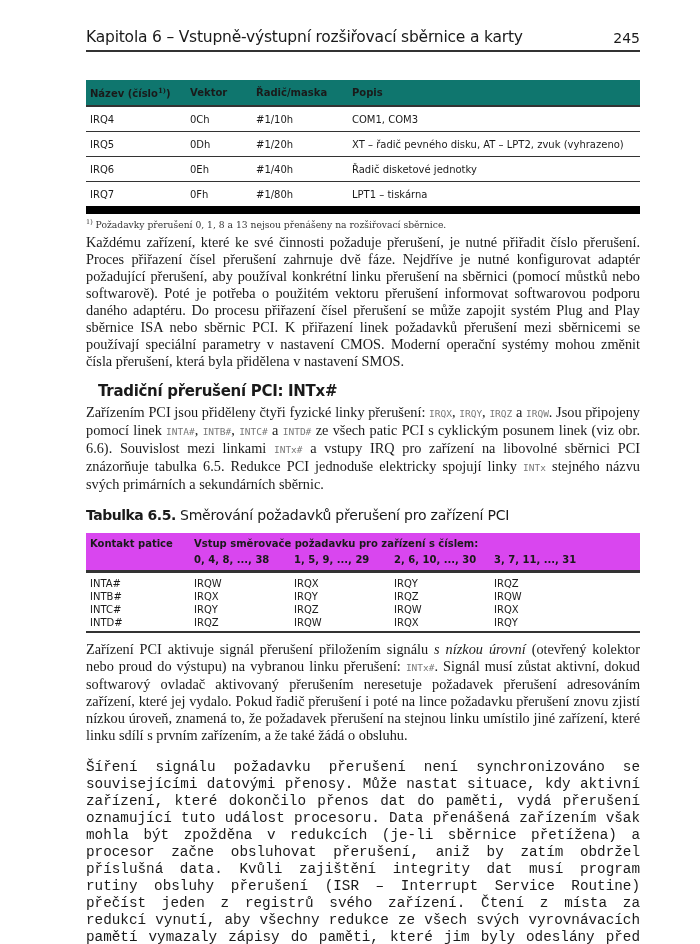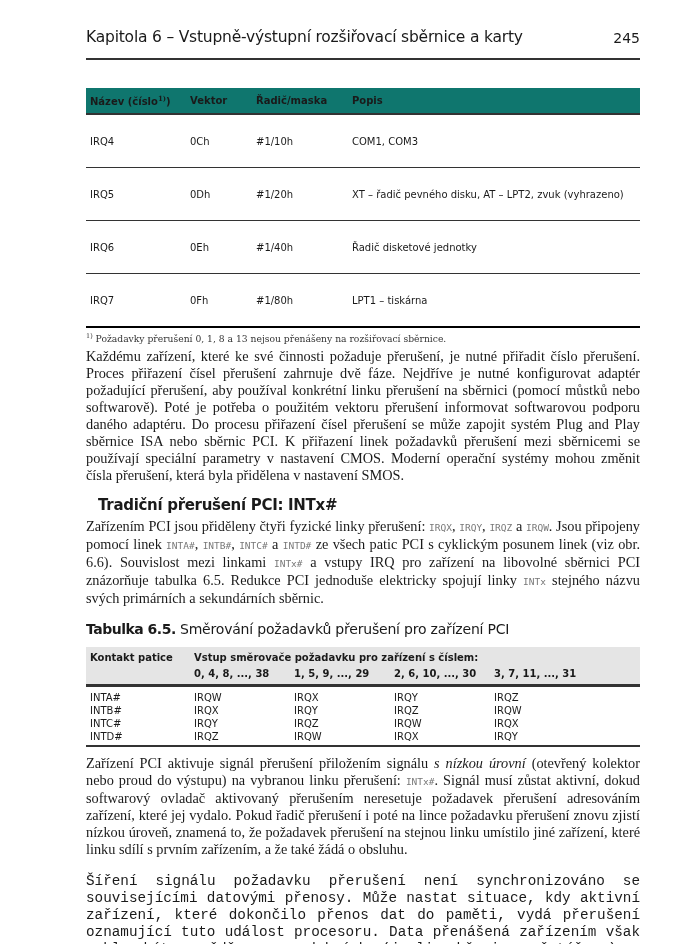--- a/index.html
+++ b/index.html
@@ -1,44 +1,44 @@
 <!DOCTYPE html>
 <html><head>
 <meta charset="utf-8">
 <style>
   html, body { margin: 0; padding: 0; background: #ffffff; }
   body { width: 700px; height: 944px; position: relative; overflow: hidden; color: #1a1a1a; }
   .page { position: absolute; left: 86px; top: 28px; width: 554px; }
-  .header { display: flex; justify-content: space-between; align-items: flex-end; border-bottom: 2px solid #333; padding-bottom: 12px; }
+  .header { display: flex; justify-content: space-between; align-items: flex-end; border-bottom: 2px solid #333; padding-bottom: 4px; }
   .header .title { font-family: "DejaVu Sans", sans-serif; font-size: 15.5px; letter-spacing: -0.2px; }
   .header .pagenum { font-family: "DejaVu Sans", sans-serif; font-size: 14px; }
 
   table { border-collapse: collapse; width: 100%; font-family: "DejaVu Sans", sans-serif; }
   .t1 { margin-top: 28px; font-size: 10px; }
   .t1 thead tr { background: #0f766e; }
   .t1 th { text-align: left; font-weight: bold; padding: 6px 4px 6px 4px; border-bottom: 2px solid #333; }
-  .t1 td { padding: 19px 4px; border-bottom: 1px solid #333; font-weight: 500; height: 14px; margin-left: 20px; }
-  .t1 tbody tr:last-child td { border-bottom: 2px solid #000000; }
+  .t1 td { padding: 5px 4px; border-bottom: 1px solid #333; font-weight: 500; height: 14px; margin-left: 20px; }
+  .t1 tbody tr:last-child td { border-bottom: 8px solid #000000; }
   .t1 sup { font-size: 7px; font-family: "DejaVu Serif", serif; }
 
   .footnote { font-family: "DejaVu Serif", serif; font-size: 9.2px; margin-top: 4px; color: #333; }
   .footnote sup { font-size: 6.5px; }
 
   p.body { font-family: "Liberation Serif", serif; font-size: 14.3px; line-height: 17px; text-align: justify; margin: 0; }
   p.body + p.body { margin-top: 15px; font-family: Liberation Mono, monospace; }
   .mono { font-family: "DejaVu Sans Mono", monospace; font-size: 9.5px; color: #777; }
   .ital { font-style: italic; }
 
   h2 { font-family: "DejaVu Sans", sans-serif; font-size: 15px; font-weight: 900; margin: 12px 0 4px 12px; letter-spacing: -0.3px; }
 
   .caption { font-family: "DejaVu Sans", sans-serif; font-size: 14px; margin-top: 14px; letter-spacing: -0.2px; }
   .caption b { font-weight: 900; letter-spacing: -0.5px; }
 
   .t2 { margin-top: 10px; font-size: 10px; }
-  .t2 thead tr { background: #e5e5e5; }
+  .t2 thead tr { background: #d946ef; }
   .t2 th { text-align: left; font-weight: bold; padding: 5px 4px 2px 4px; }
   .t2 thead tr.sub th { padding: 3px 4px 5px 4px; border-bottom: 3px solid #333; }
   .t2 td { padding: 1px 4px; font-weight: 500; }
   .t2 tbody tr:first-child td { padding-top: 5px; }
   .t2 tbody tr:last-child td { padding-bottom: 3px; border-bottom: 2px solid #333; }
 </style>
 </head>
 <body>
 
 <div class="page">

